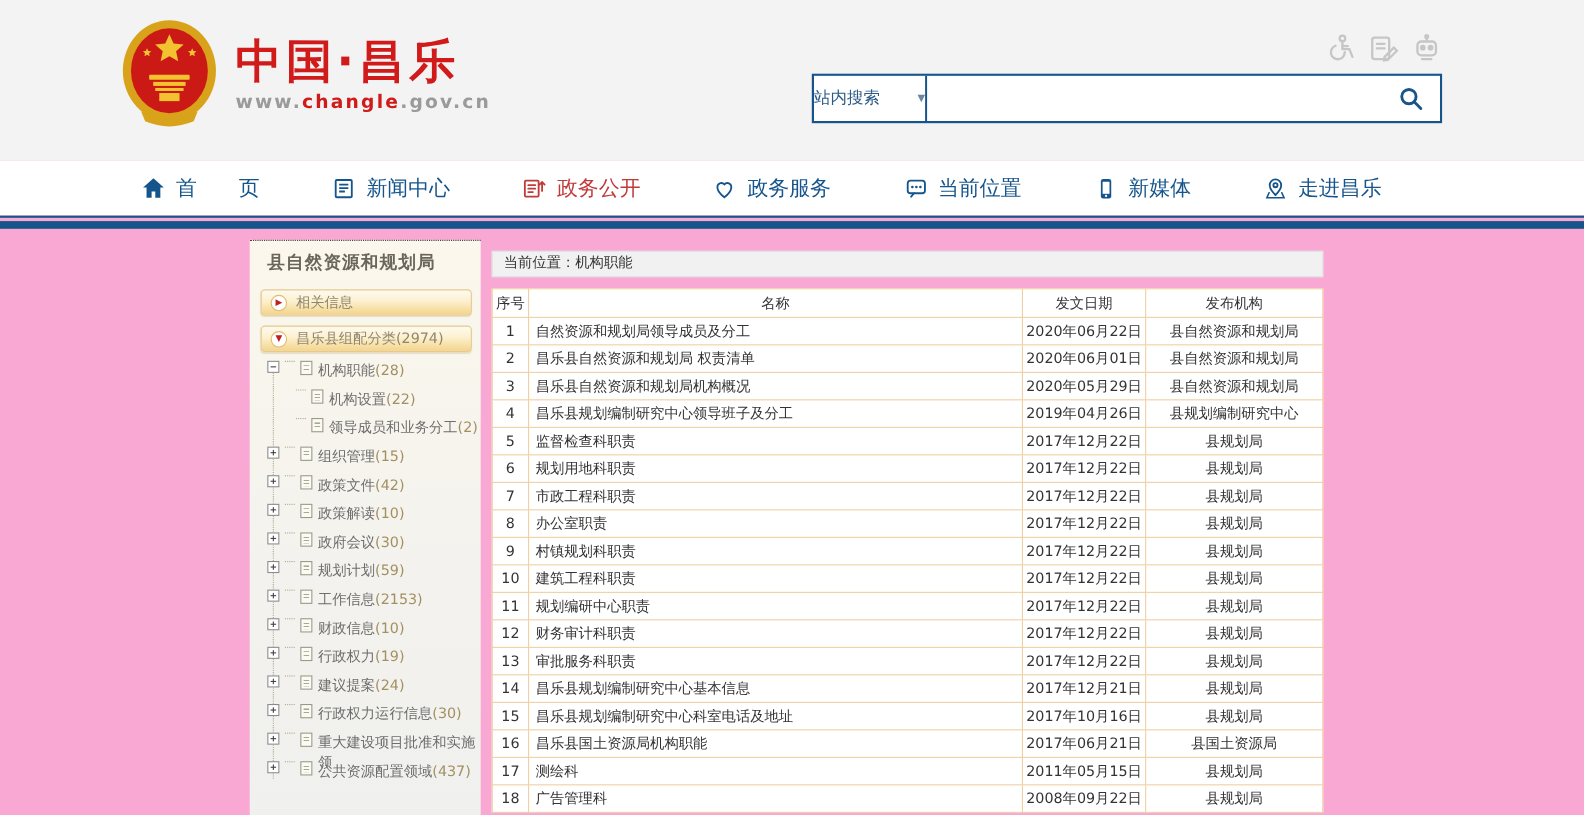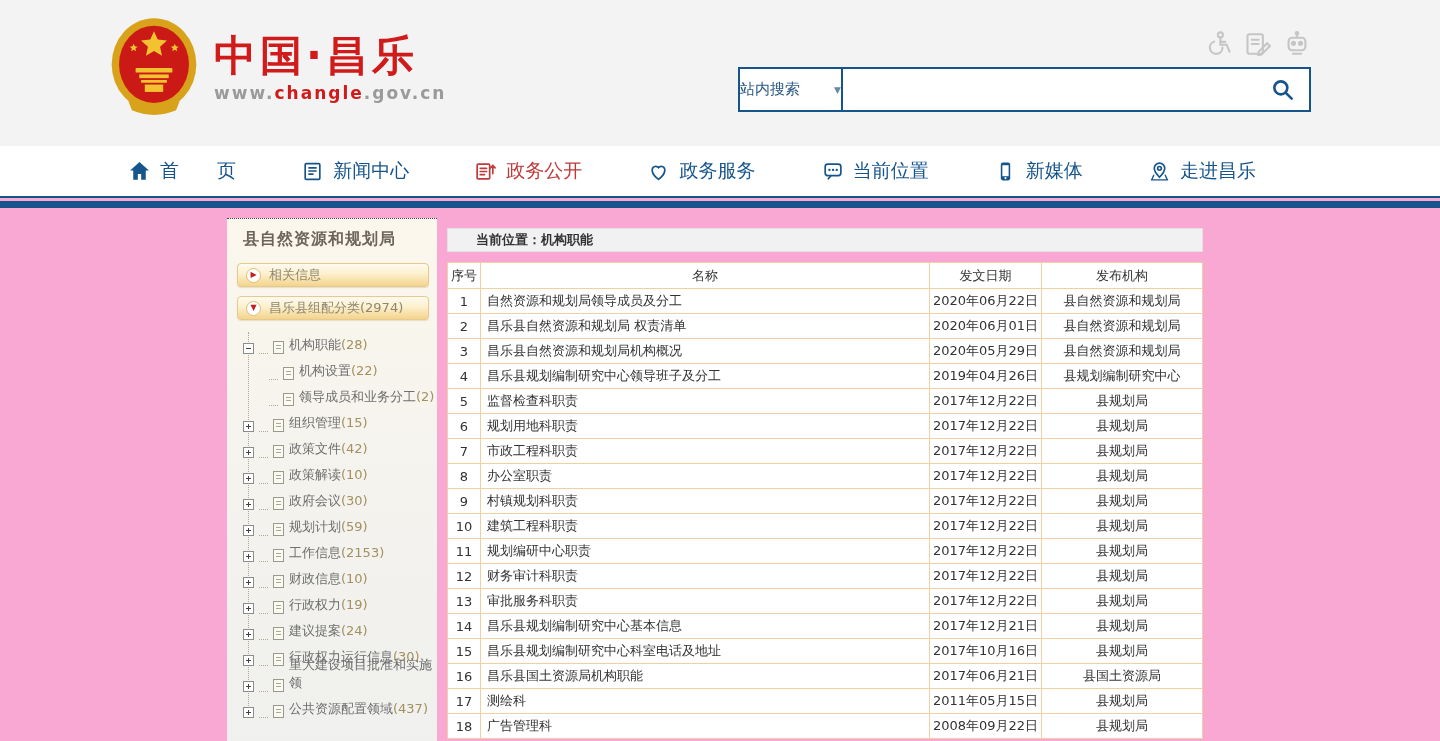--- a/index.html
+++ b/index.html
@@ -44,37 +44,37 @@
   .side-title { padding:10px 0 8px 16px; font-size:16px; font-weight:bold; color:#6b655a; letter-spacing:1px; }
   .acc-btn { margin:5px 8px 0 10px; height:24px; border:1px solid #e6c98e; border-radius:4px;
     background:linear-gradient(180deg,#fefaf0 0%,#fcf0cd 45%,#f3d48c 100%);
     display:flex; align-items:center; gap:8px; padding:0 8px; cursor:pointer;
     font-size:13px; color:#8f8672; box-shadow:0 1px 1px rgba(180,150,80,.25); }
   .acc-btn + .acc-btn { margin-top:9px; }
   .acc-icon { width:15px; height:15px; border-radius:50%; background:#fff; border:1px solid #e0bc72;
     display:flex; align-items:center; justify-content:center; color:#c02020; font-size:8px; line-height:1; flex:none; }
   .tree { position:relative; margin-top:8px; }
   .tree-guide { position:absolute; left:21px; top:4px; bottom:10px; border-left:1px dotted #b0a890; }
-  .tree-row { position:relative; height:26px; display:flex; align-items:flex-end; gap:5px;
+  .tree-row { position:relative; height:26px; display:flex; align-items:flex-start; gap:5px;
     font-size:13px; color:#6e6e6e; cursor:pointer; }
   .tree-row .count { color:#a39060; }
   .tree-row.lvl0 { padding-left:16px; }
   .tree-row.lvl1 { padding-left:42px; }
   .connector { width:9px; height:0; border-top:1px dotted #b0a890; flex:none; }
   .expander { width:11px; height:11px; border:1px solid #8c8c8c; background:#fff; position:relative; flex:none; z-index:1; }
   .expander::before { content:""; position:absolute; left:2px; right:2px; top:4px; height:1px; background:#444; }
   .expander.plus::after { content:""; position:absolute; top:2px; bottom:2px; left:4px; width:1px; background:#444; }
   .doc { width:11px; height:13px; border:1px solid #9a9a8a; background:#fbfbf3; position:relative; flex:none; z-index:1; }
   .doc::before { content:""; position:absolute; left:2px; right:2px; top:3px; height:6px;
     background:repeating-linear-gradient(to bottom,#a8a896 0 1px,transparent 1px 3px); }
 
   
   .main { position:absolute; left:447px; top:228px; width:756px; }
   .breadcrumb { height:24px; line-height:22px; background:#f1f1f1; border:1px solid #e2e2e2;
-    font-size:13px; font-weight:bold; color:#333; padding-left:28px; }
+    font-size:13px; font-weight:normal; color:#333; padding-left:10px; }
   table.doc-table { margin-top:10px; width:756px; border-collapse:collapse; table-layout:fixed; background:#fff;padding-left:48px; }
   .doc-table th, .doc-table td { border:1px solid #f0cfa2; font-size:13px; color:#333;
     font-weight:normal; overflow:hidden; white-space:nowrap; }
   .doc-table th { height:26px; text-align:center; }
   .doc-table td { height:25px; text-align:center; }
   .doc-table td.c-name { text-align:left; padding-left:6px; cursor:pointer; }
 </style>
 </head>
 <body>
 

